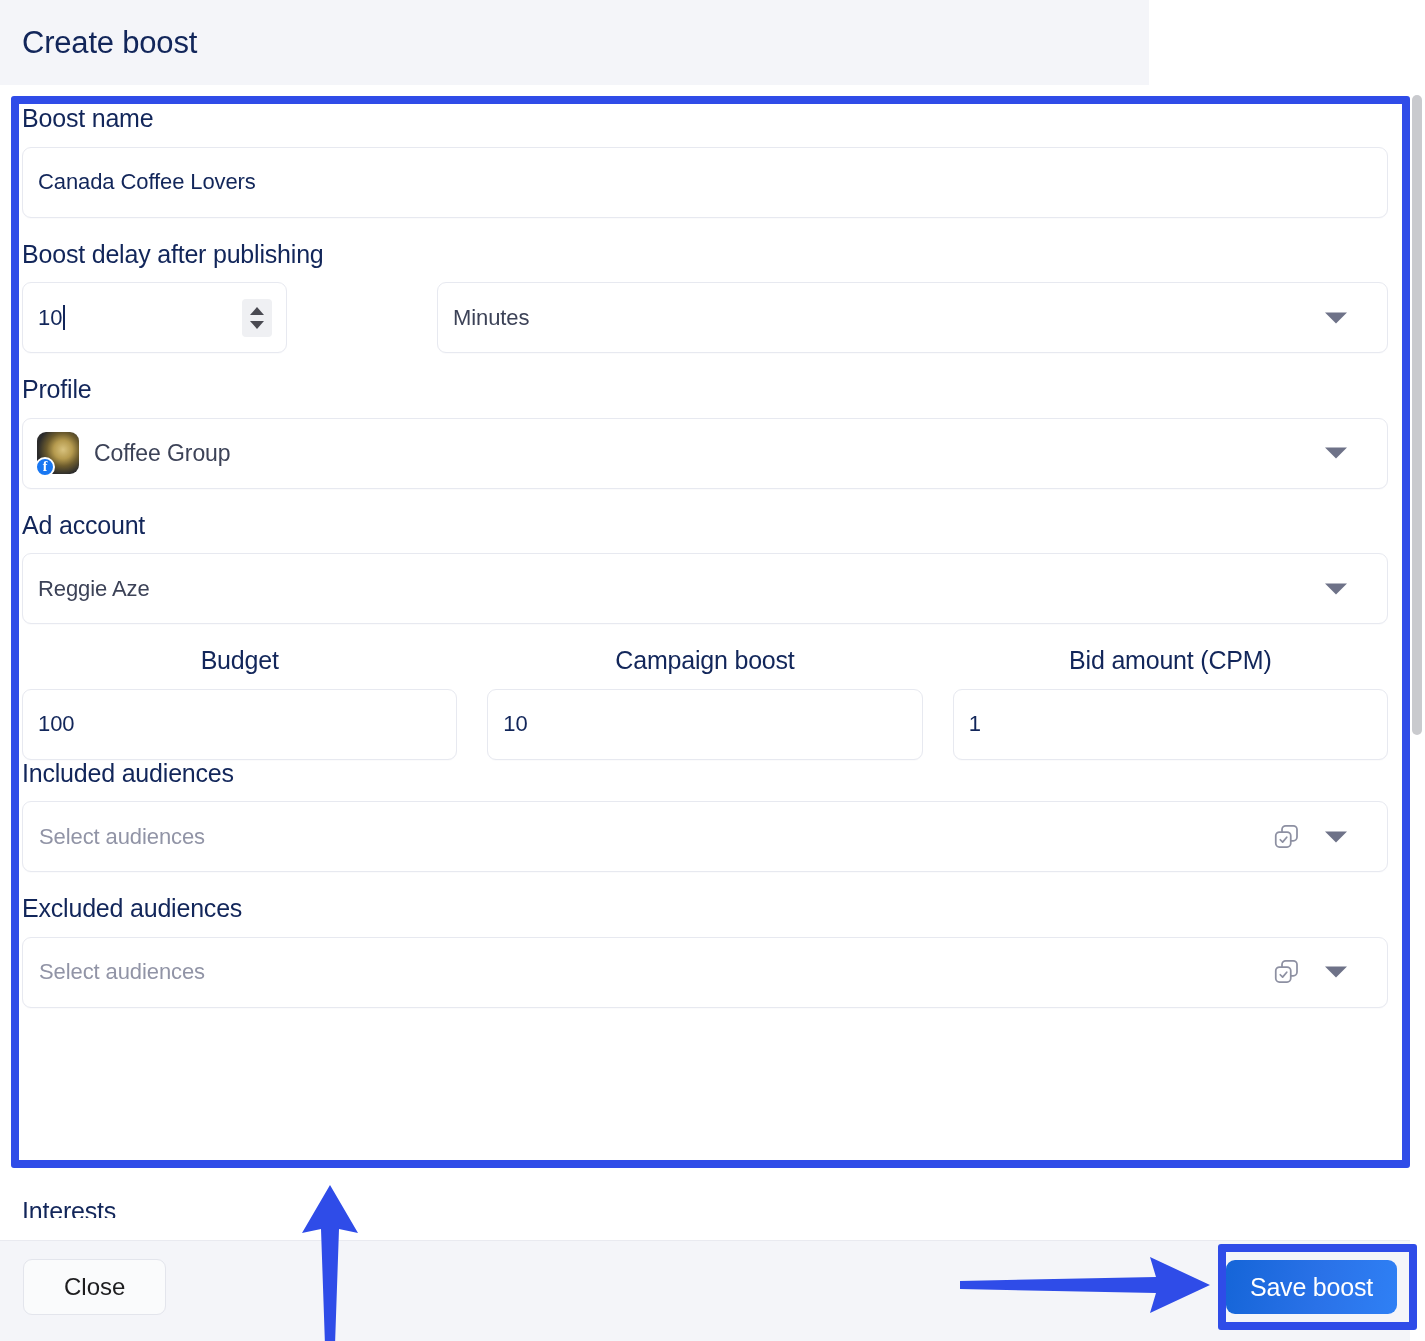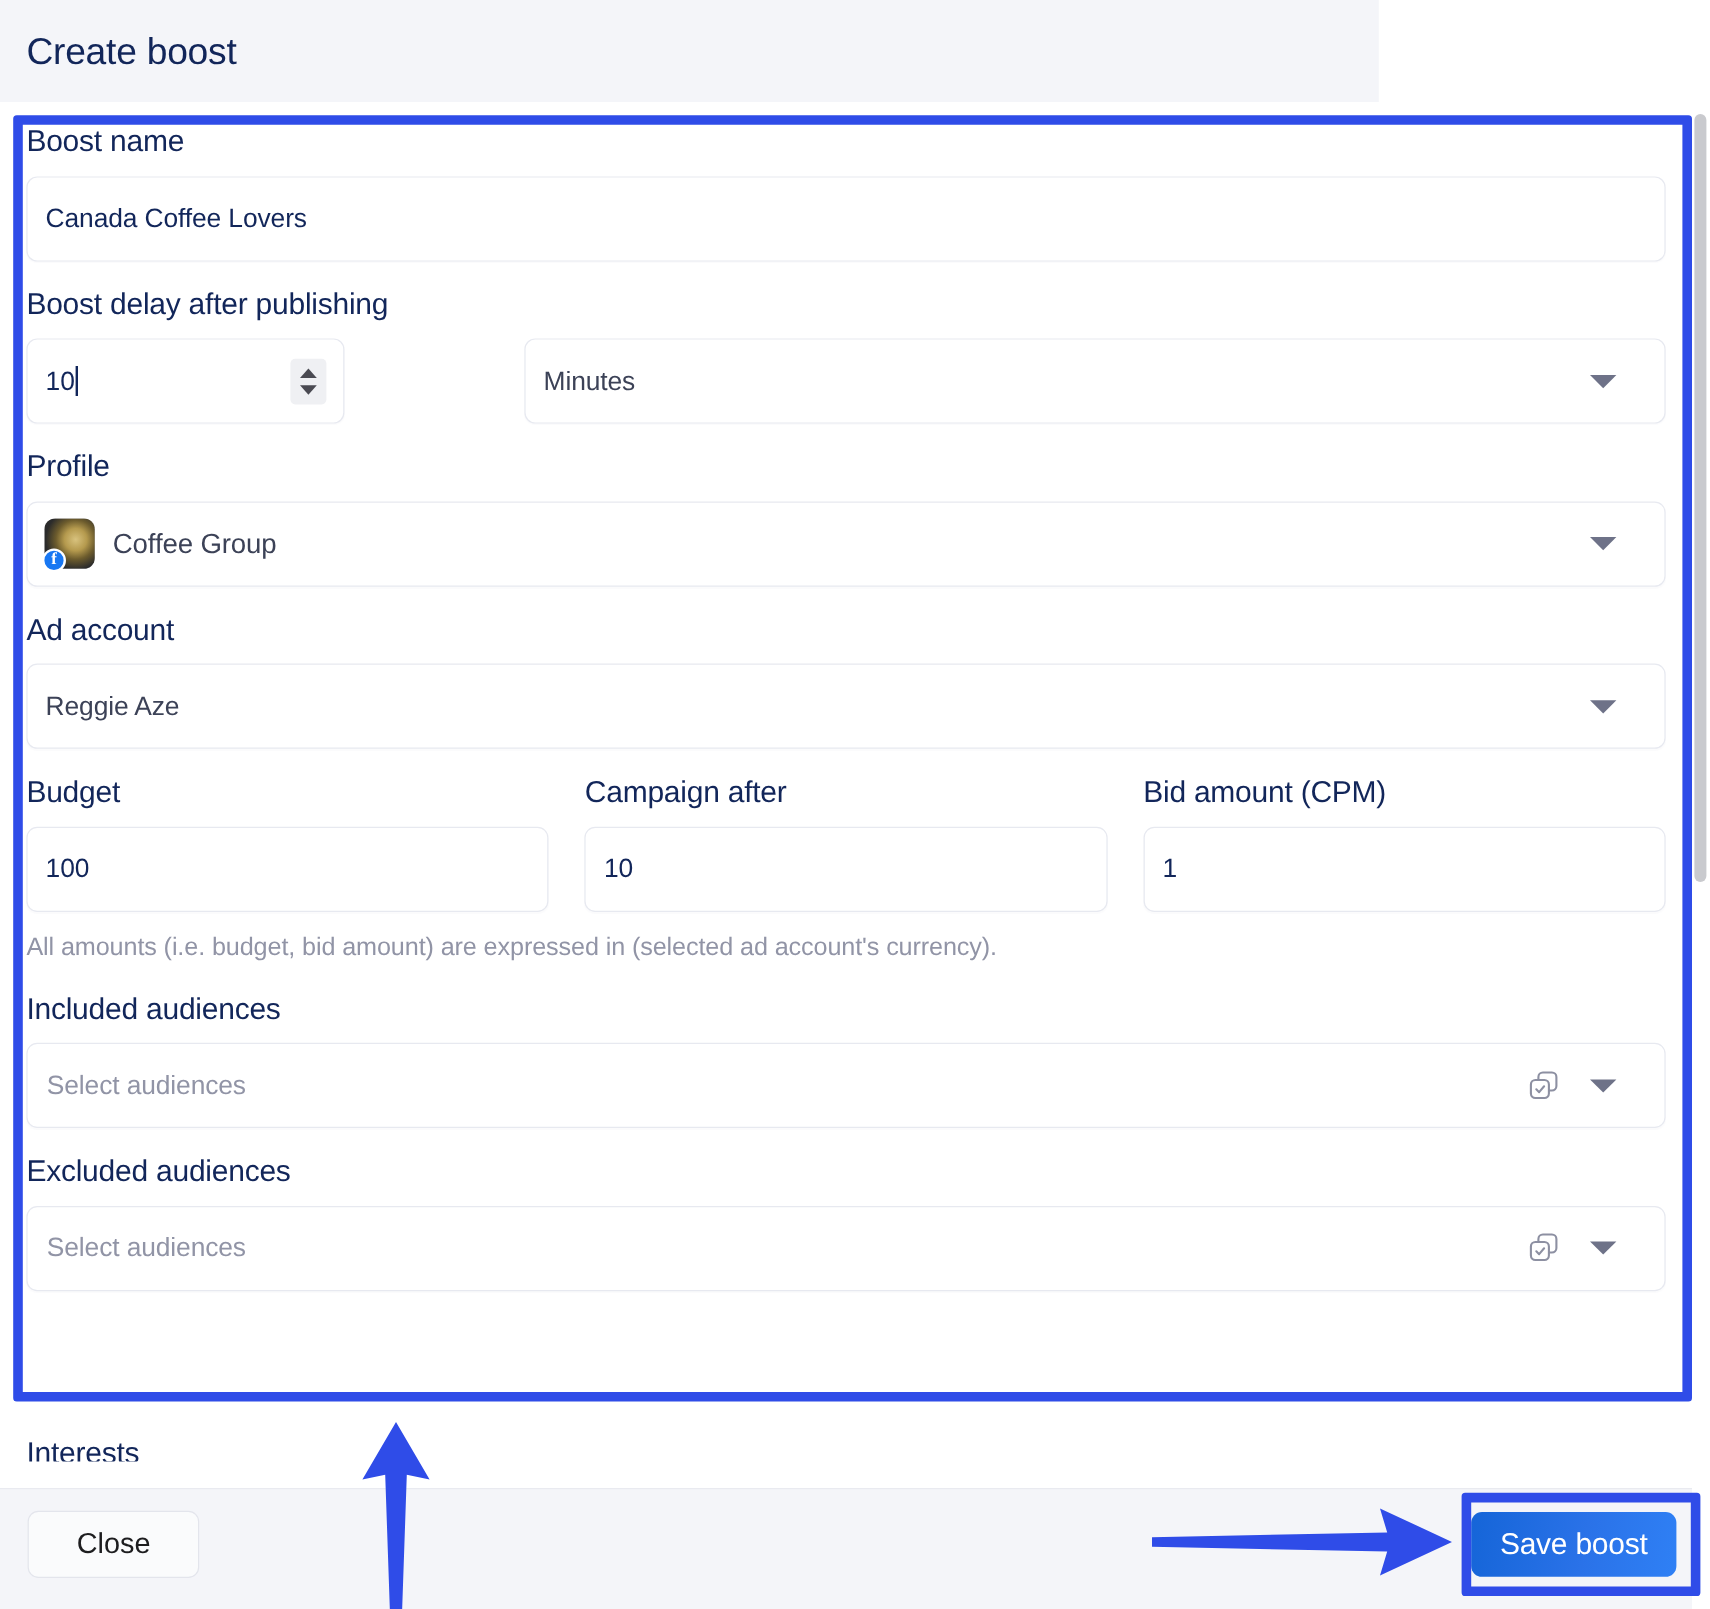--- a/index.html
+++ b/index.html
@@ -122,21 +122,21 @@
     transform: translateY(-50%);
     width: 30px; height: 30px;
   }
 
   
   .row-2 { display: flex; gap: 0; }
   .delay-num { width: 265px; }
   .delay-gap { width: 150px; }
   .delay-unit { flex: 1; }
 
-  .row-3 { display: flex; gap: 30px; }
+  .row-3 { display: flex; gap: 30px; text-align: center; }
   .col-3 { flex: 1; }
 
   .hint {
     font-size: 21px;
     color: #9194a6;
     letter-spacing: -0.1px;
     margin-top: 18px;
     margin-bottom: 26px;
   }
 
@@ -323,33 +323,32 @@
 
       <div>
         <div class="row-3">
           <div class="col-3">
             <div class="field-label">Budget</div>
             <div class="control">
               <span class="val navy">100</span>
             </div>
           </div>
           <div class="col-3">
-            <div class="field-label">Campaign after</div>
+            <div class="field-label">Campaign boost</div>
             <div class="control">
               <span class="val navy">10</span>
             </div>
           </div>
           <div class="col-3">
             <div class="field-label">Bid amount (CPM)</div>
             <div class="control">
               <span class="val navy">1</span>
             </div>
           </div>
         </div>
-        <div class="hint">All amounts (i.e. budget, bid amount) are expressed in (selected ad account's currency).</div>
       </div>
 
       <div class="field-block">
         <div class="field-label">Included audiences</div>
         <div class="control">
           <span class="placeholder">Select audiences</span>
           <span class="ms-icon">
             <svg width="30" height="30" viewBox="0 0 24 24" fill="none" stroke="#8d90a2" stroke-width="1.4">
               <rect x="8" y="3" width="12" height="12" rx="3"></rect>
               <rect x="3" y="8" width="12" height="12" rx="3" fill="#ffffff"></rect>

